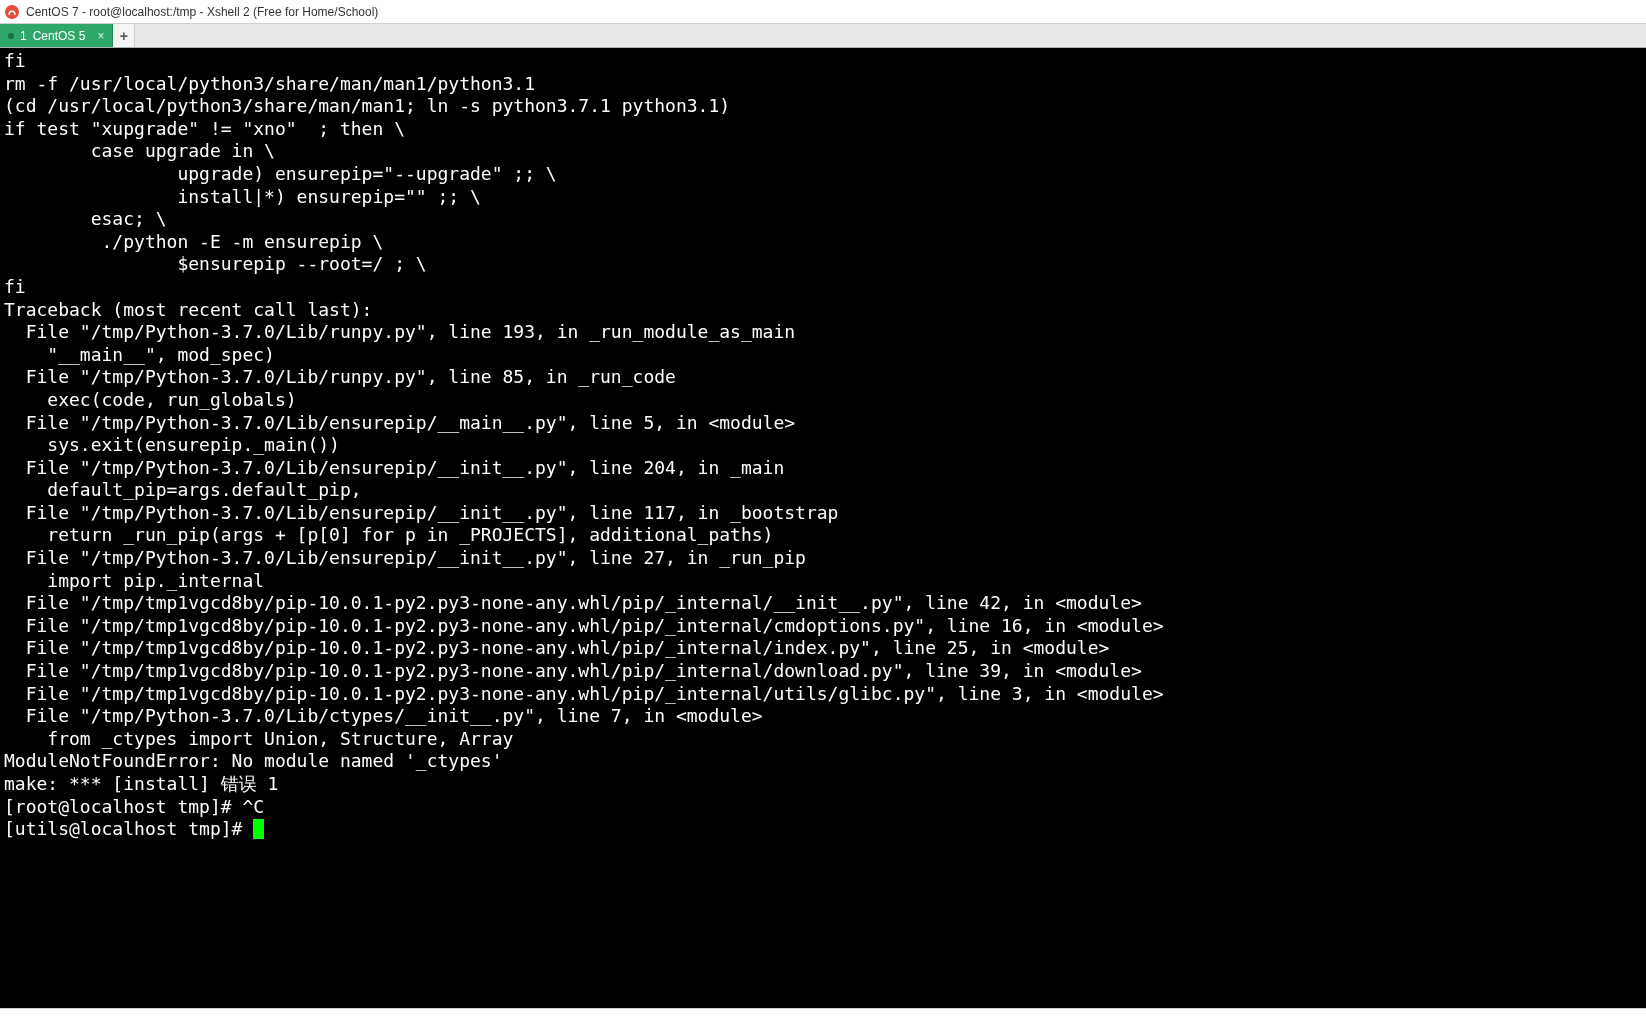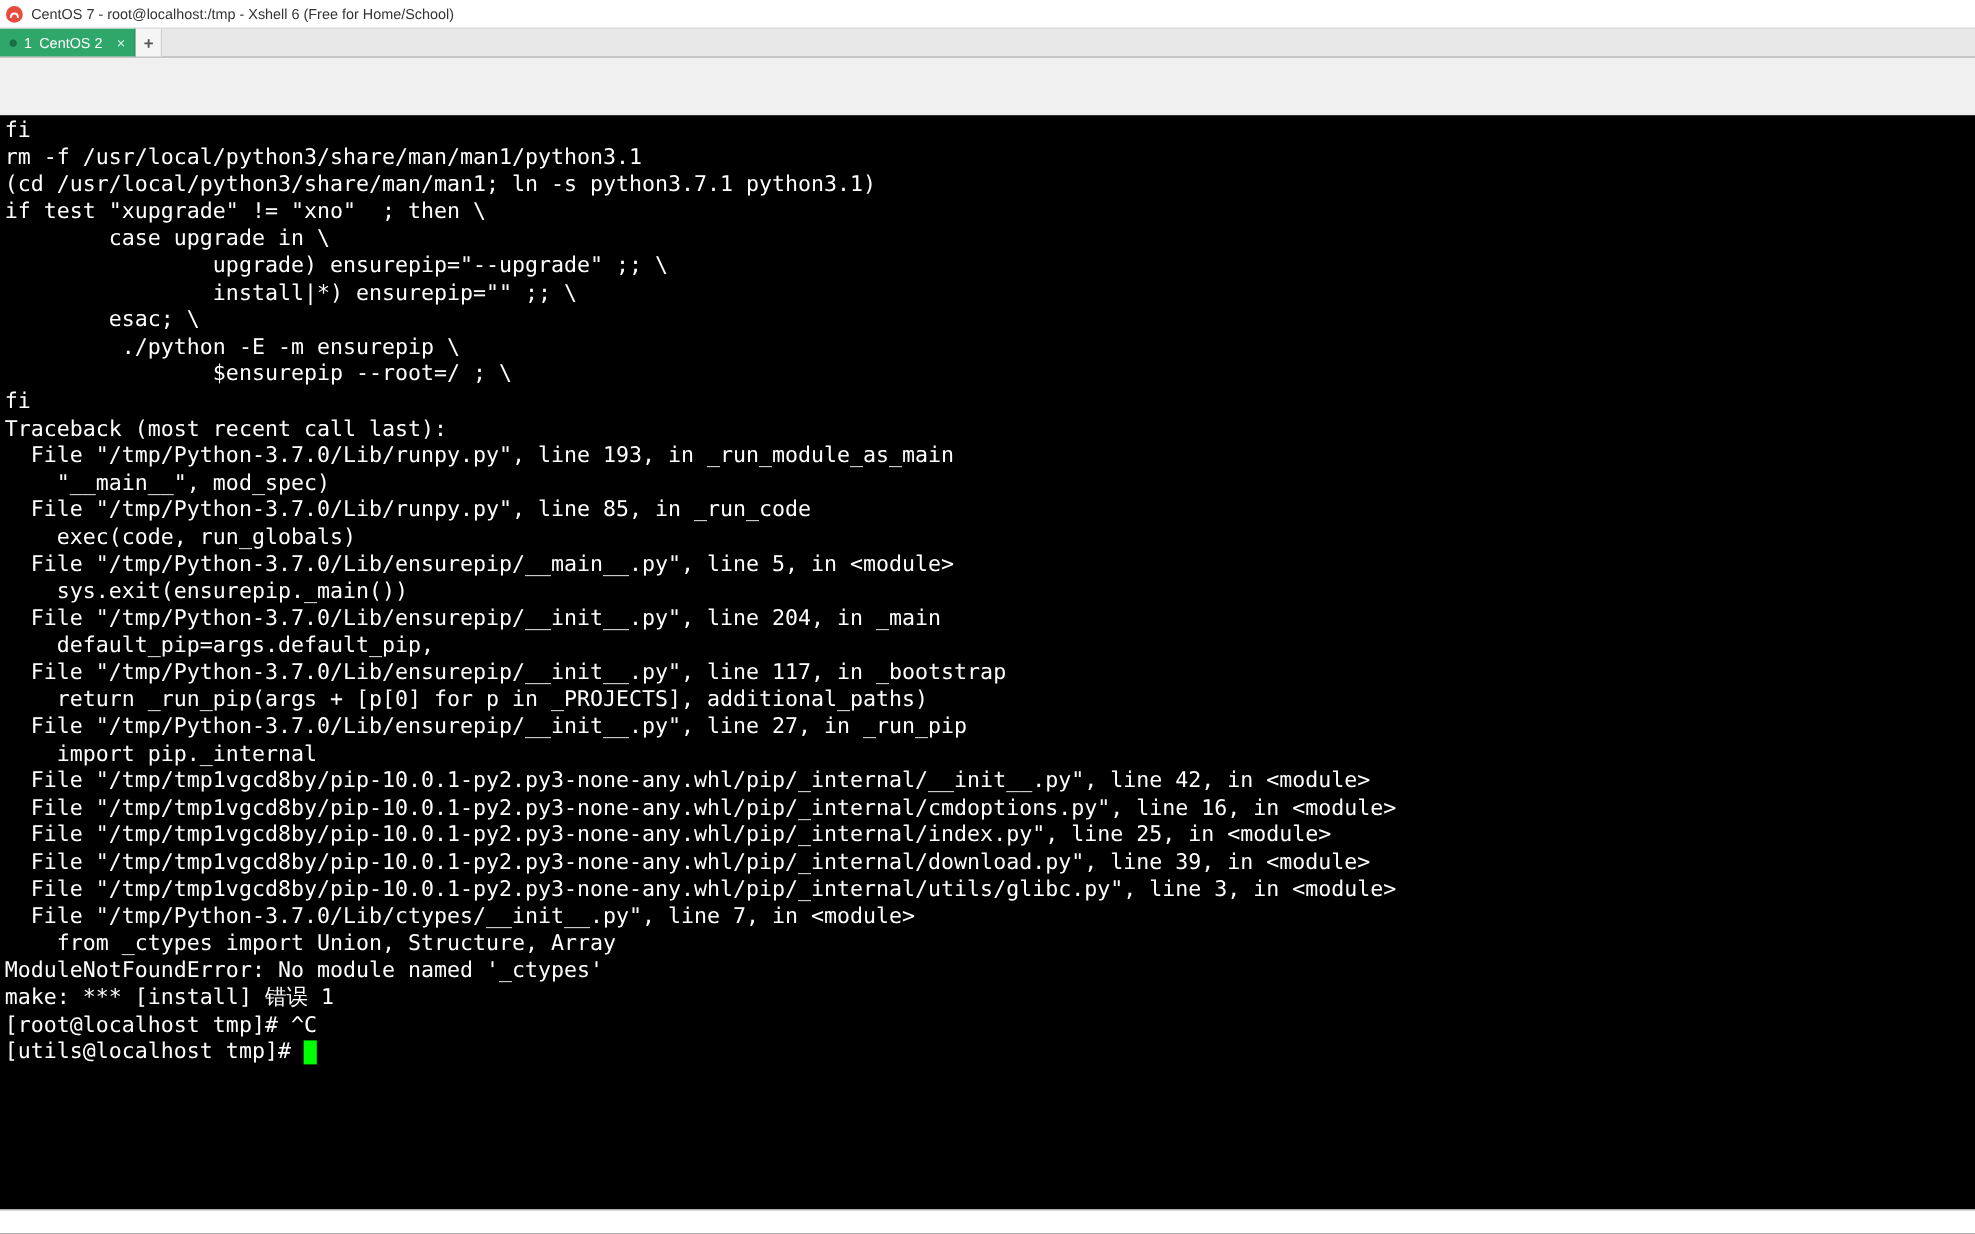--- a/index.html
+++ b/index.html
@@ -74,21 +74,20 @@
   .terminal {
     flex: 1;
     background: #000000;
     color: #ffffff;
     font-family: "Consolas", "DejaVu Sans Mono", "Courier New", monospace;
     font-size: 18px;
     line-height: 22.6px;
     padding: 2px 4px;
     white-space: pre;
     overflow: hidden;
-    margin-top: 48px;
   }
   .cursor-block {
     display: inline-block;
     width: 11px;
     height: 20px;
     background: #00ff00;
     vertical-align: text-bottom;
   }
   .status-bar {
     height: 20px;
@@ -99,28 +98,28 @@
 </head>
 <body>
 
 <div class="title-bar">
   <span class="app-icon">
     <svg viewBox="0 0 16 16">
         <circle cx="8" cy="8" r="7" fill="#e74c3c"></circle>
         <path d="M5 11 C5 6, 11 6, 11 11" stroke="#fff" stroke-width="1.5" fill="none"></path>
       </svg>
   </span>
-  <span>CentOS 7 - root@localhost:/tmp - Xshell 6 (Free for Home/School)</span>
+  <span>CentOS 7 - root@localhost:/tmp - Xshell 2 (Free for Home/School)</span>
 </div>
 
 <div class="tab-bar">
   <div class="tab">
     <span class="dot"></span>
     <span>1</span>
-    <span>CentOS 2</span>
+    <span>CentOS 5</span>
     <span class="tab-close">×</span>
   </div>
   <div class="tab-add">+</div>
 </div>
 
 <div class="terminal" id="terminal">fi
 rm -f /usr/local/python3/share/man/man1/python3.1
 (cd /usr/local/python3/share/man/man1; ln -s python3.7.1 python3.1)
 if test "xupgrade" != "xno"  ; then \
         case upgrade in \

